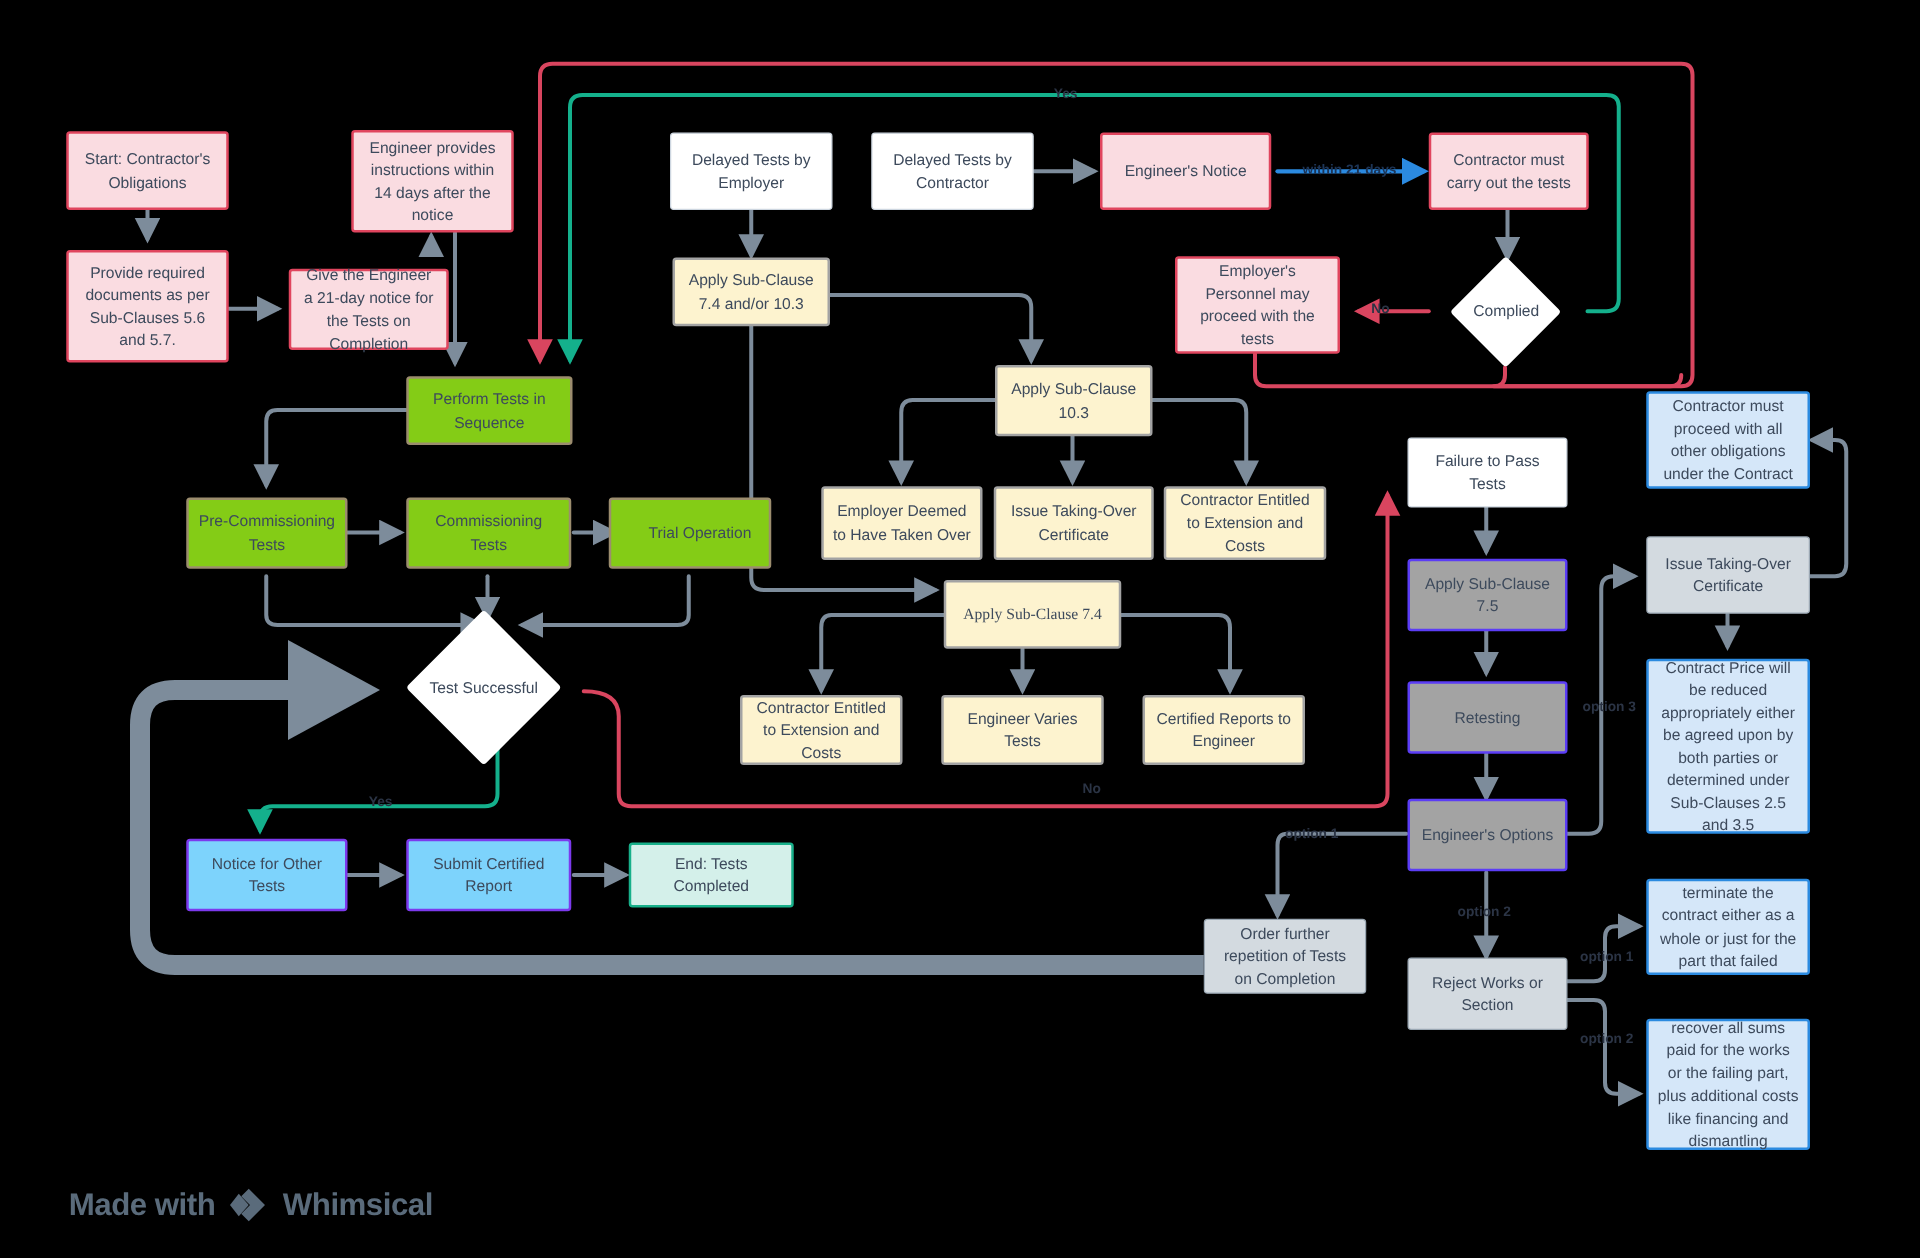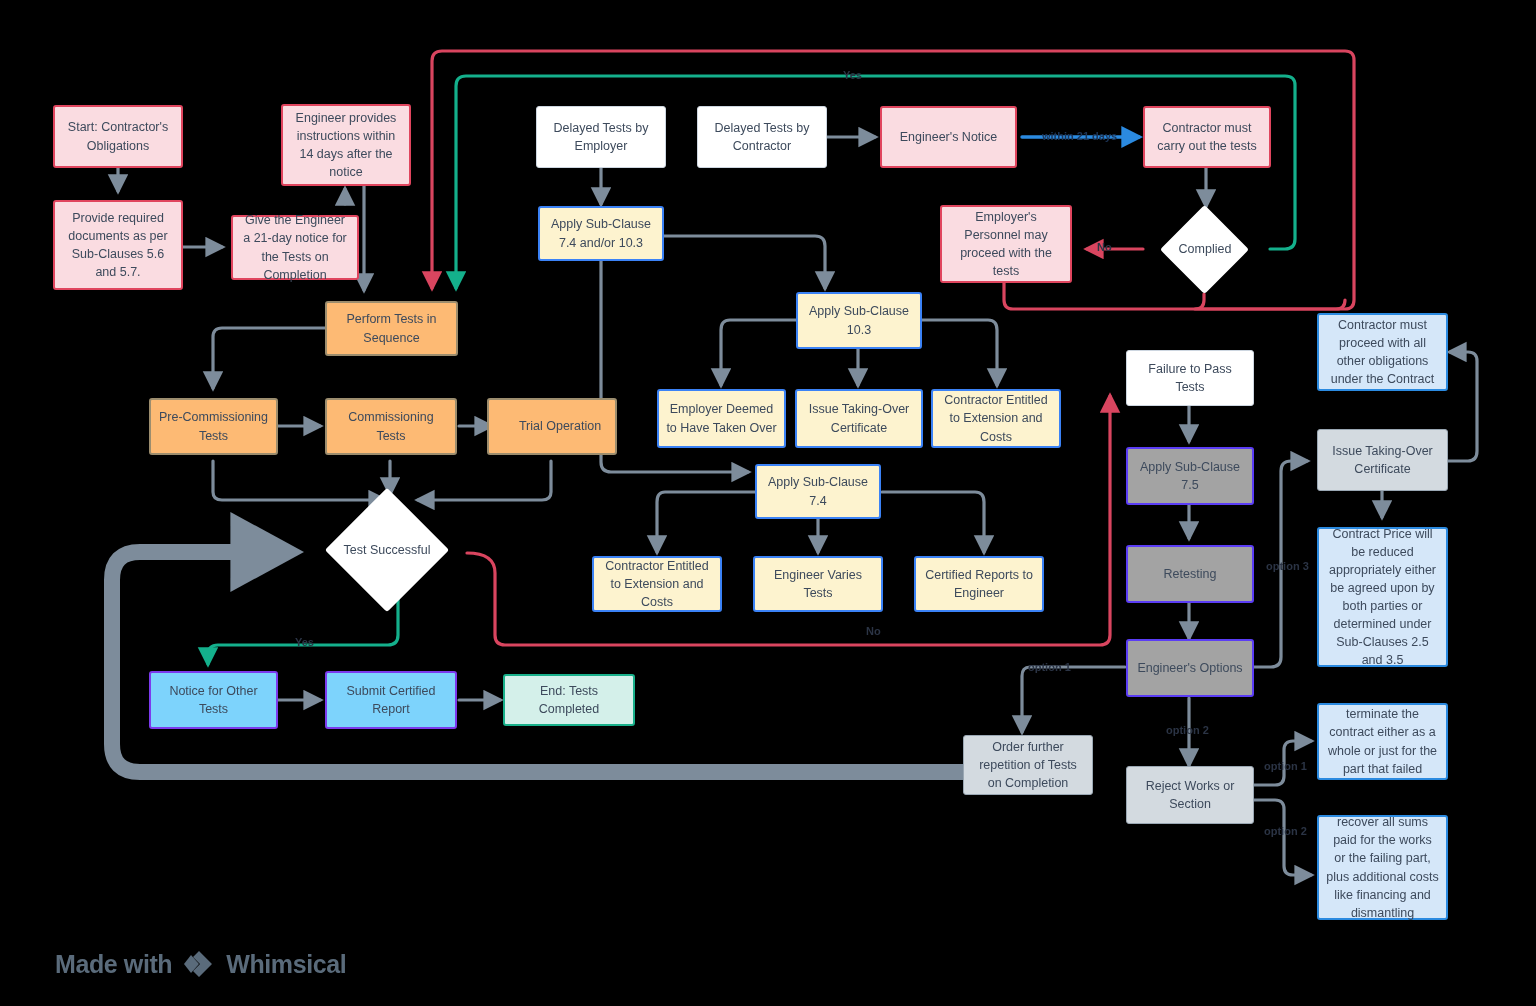--- a/index.html
+++ b/index.html
@@ -18,22 +18,22 @@
     text-align:center;
     font-size:12.5px;
     line-height:1.45;
     color:#3d4a5c;
     padding:4px 7px;
     border-radius:3px;
     z-index:5;
   }
   .pink{background:#fadce1;border:2px solid #e0455e;}
   .white{background:#ffffff;border:1.5px solid #cdd6e0;}
-  .yellow{background:#fdf3cf;border:2px solid #3b82f6;}
-  .tan{background:#fdba74;border:2px solid #9c8d6e;}
+  .yellow{background:#fdf3cf;border:2px solid #a3a3a3;}
+  .tan{background:#84cc16;border:2px solid #9c8d6e;}
   .purple{background:#7dd3fc;border:2px solid #7c3aed;}
   .violet{background:#a3a3a3;border:2px solid #5b3df5;}
   .mint{background:#d4f0ea;border:2px solid #18b08a;}
   .blue{background:#d5e7f9;border:2px solid #2b8ae0;}
   .grey{background:#d3dae0;border:1.5px solid #9aa7b3;}
   .diamond{
     position:absolute;z-index:6;
     background:#ffffff;
     transform:rotate(45deg);
     border-radius:3px;
@@ -184,21 +184,21 @@
   <div class="node yellow" style="left:538px;top:206px;width:126px;height:55px;">Apply Sub-Clause 7.4 and/or 10.3</div>
 
   <div class="node yellow" style="left:796px;top:292px;width:126px;height:57px;">Apply Sub-Clause 10.3</div>
 
   <div class="node yellow" style="left:657px;top:389px;width:129px;height:59px;">Employer Deemed to Have Taken Over</div>
 
   <div class="node yellow" style="left:795px;top:389px;width:128px;height:59px;">Issue Taking-Over Certificate</div>
 
   <div class="node yellow" style="left:931px;top:389px;width:130px;height:59px;">Contractor Entitled to Extension and Costs</div>
 
-  <div class="node yellow" style="left:755px;top:464px;width:126px;height:55px;">Apply Sub-Clause 7.4</div>
+  <div class="node yellow" style="left:755px;top:464px;width:142px;height:55px;font-family:Liberation Serif, serif;">Apply Sub-Clause 7.4</div>
 
   <div class="node yellow" style="left:592px;top:556px;width:130px;height:56px;">Contractor Entitled to Extension and Costs</div>
 
   <div class="node yellow" style="left:753px;top:556px;width:130px;height:56px;">Engineer Varies Tests</div>
 
   <div class="node yellow" style="left:914px;top:556px;width:130px;height:56px;">Certified Reports to Engineer</div>
 
   <div class="node white" style="left:1126px;top:350px;width:128px;height:56px;">Failure to Pass Tests</div>
 
   <div class="node violet" style="left:1126px;top:447px;width:128px;height:58px;">Apply Sub-Clause 7.5</div>

